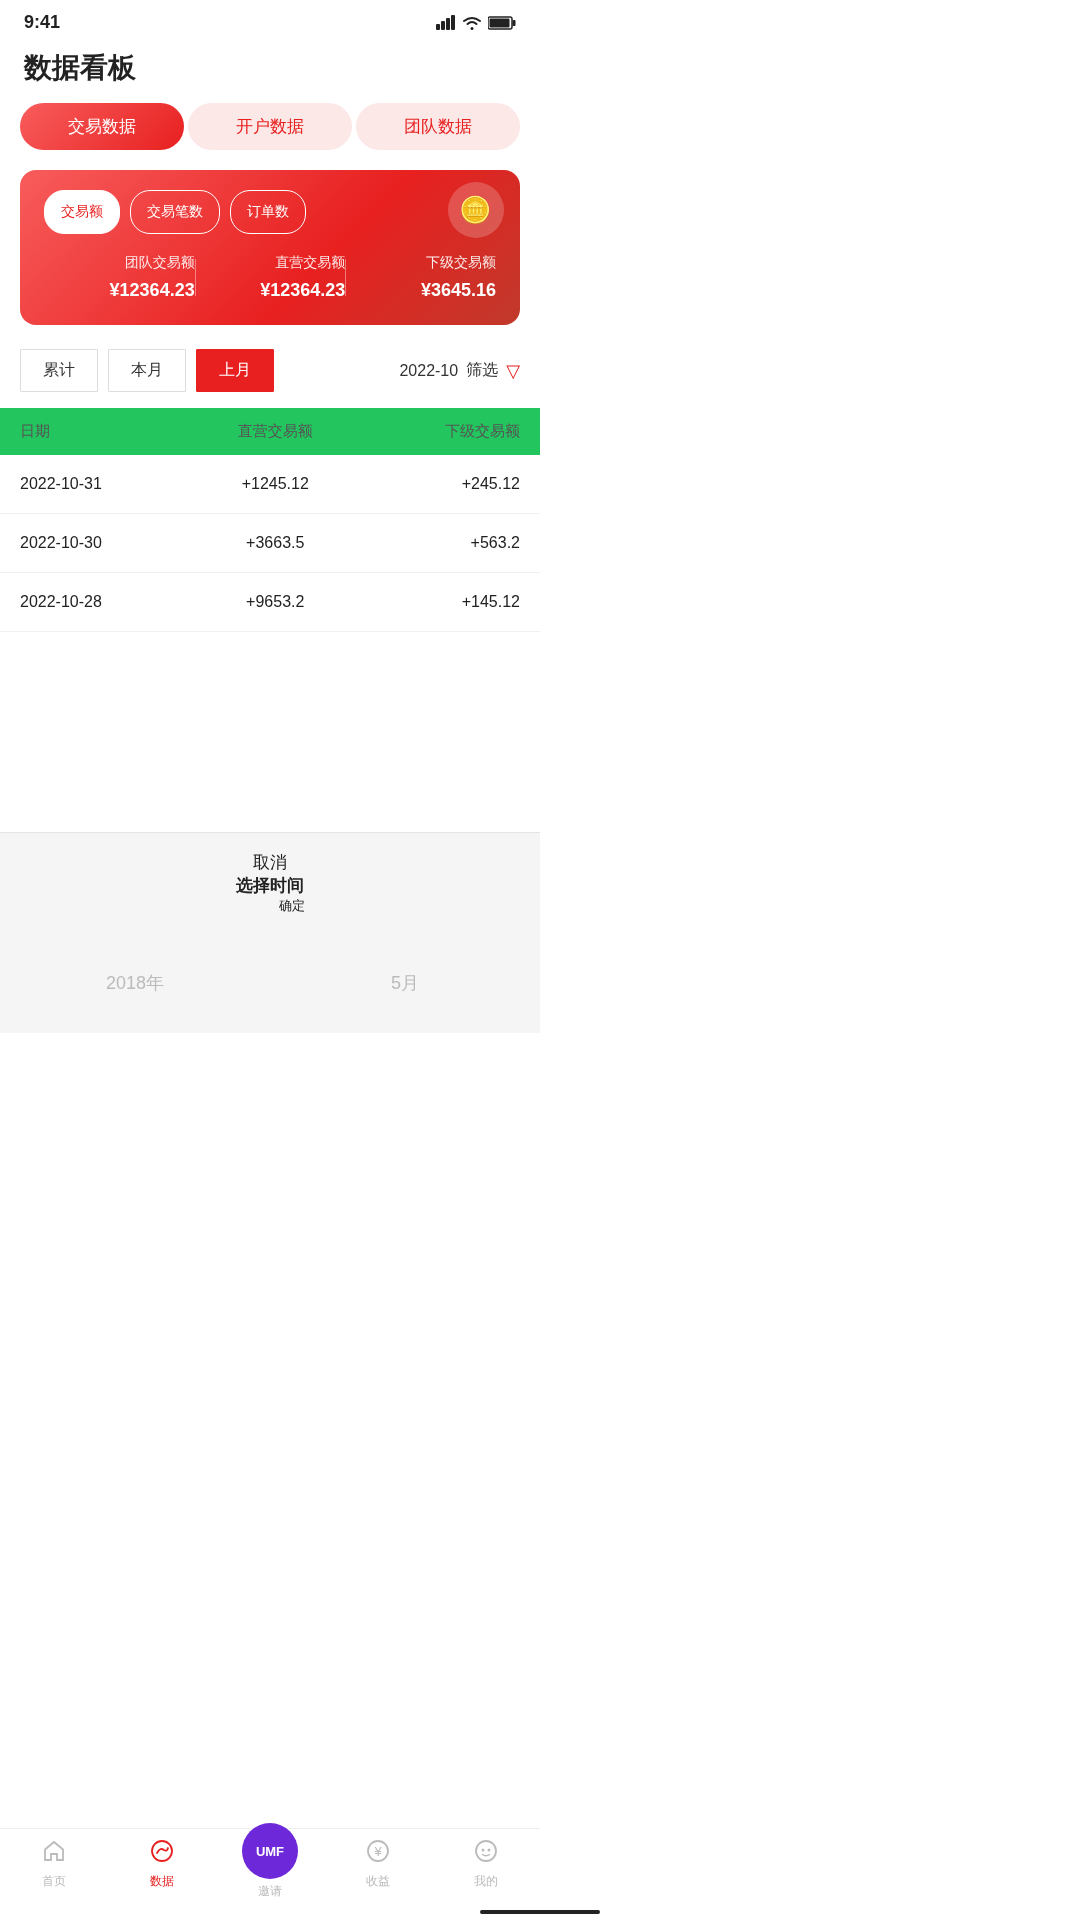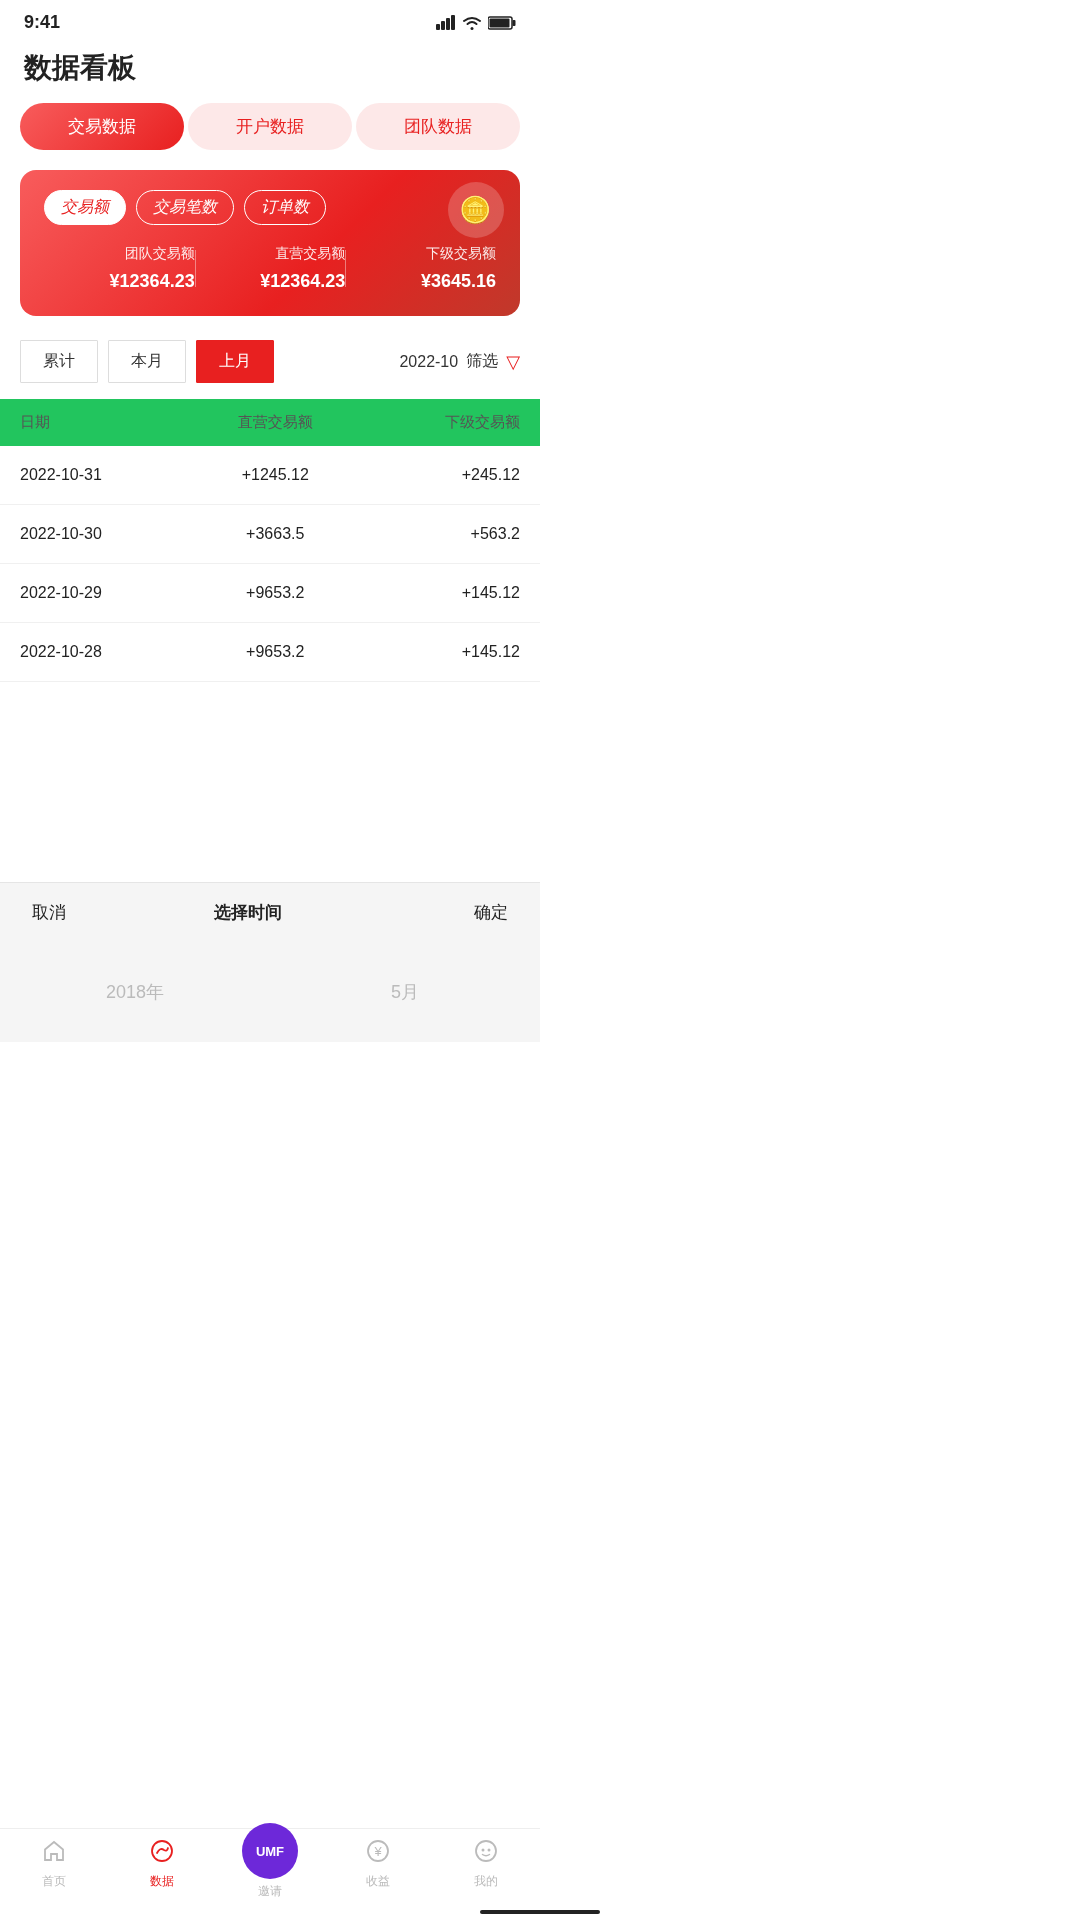--- a/index.html
+++ b/index.html
@@ -83,27 +83,26 @@
       align-items: center;
       justify-content: center;
       font-size: 26px;
     }
     .card-sub-tabs {
       display: flex;
       gap: 10px;
       margin-bottom: 20px;
     }
     .card-sub-tab {
-      padding: 6px 16px;
+      padding: 12px 16px;
       border-radius: 20px;
       border: 1.5px solid #fff;
       color: #fff;
-      font-size: 16px;
-      cursor: pointer;
-      font-style: italic;
+      font-size: 14px;
+      cursor: pointer;
     }
     .card-sub-tab.active {
       background: #fff;
       color: #e82020;
       border-color: #fff;
     }
     .card-metrics {
       display: flex;
       justify-content: space-between;
     }
@@ -194,34 +193,35 @@
 
     
     .time-picker-bar {
       background: #f5f5f5;
       border-top: 1px solid #e5e5e5;
       padding: 18px 32px;
       display: flex;
       justify-content: space-between;
       align-items: center;
       margin-top: 0;
+      flex-direction: column;
     }
     .time-picker-cancel {
       font-size: 17px;
       color: #222;
       font-weight: 500;
       cursor: pointer;
     }
     .time-picker-title {
       font-size: 17px;
       color: #222;
       font-weight: 600;
     }
     .time-picker-confirm {
-      font-size: 17px;
+      font-size: 13px;
       color: #222;
       font-weight: 500;
       cursor: pointer;
       margin-left: 44px;
     }
 
     .time-picker-body {
       background: #f5f5f5;
       display: flex;
       height: 100px;
@@ -376,25 +376,20 @@
       <td>2022-10-31</td>
       <td>+1245.12</td>
       <td>+245.12</td>
     </tr>
     <tr class="table-row">
       <td>2022-10-30</td>
       <td>+3663.5</td>
       <td>+563.2</td>
     </tr>
     <tr class="table-row">
-      <td>2022-10-29</td>
-      <td>+9653.2</td>
-      <td>+145.12</td>
-    </tr>
-    <tr class="table-row">
       <td>2022-10-28</td>
       <td>+9653.2</td>
       <td>+145.12</td>
     </tr>
   </tbody>
 </table>
 
 <div class="bottom-spacer"></div>
 
 <div class="time-picker-bar">

